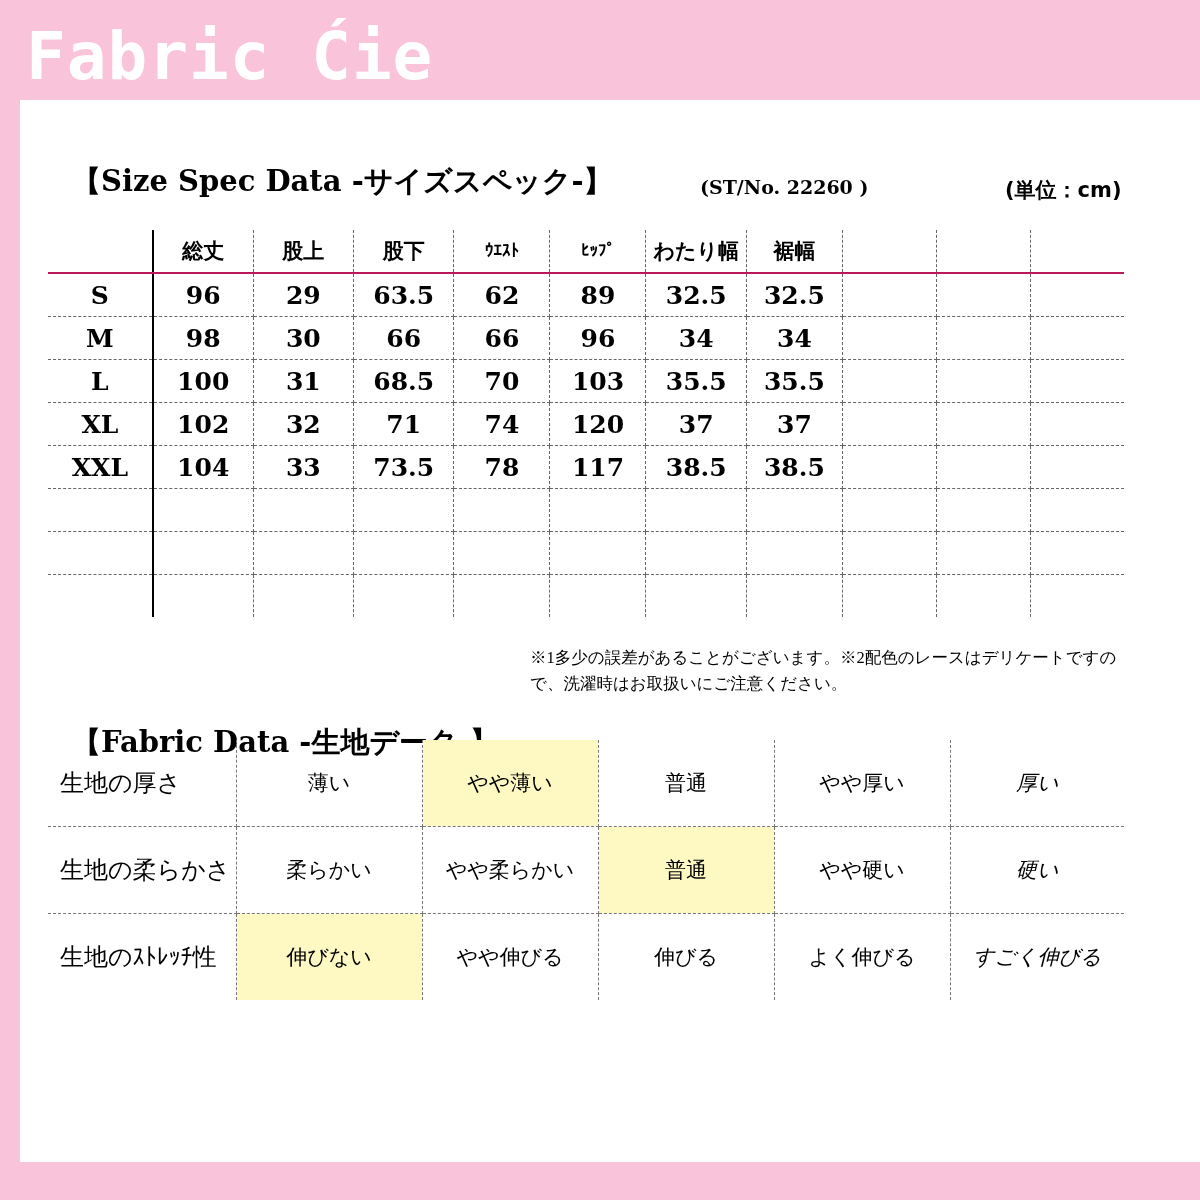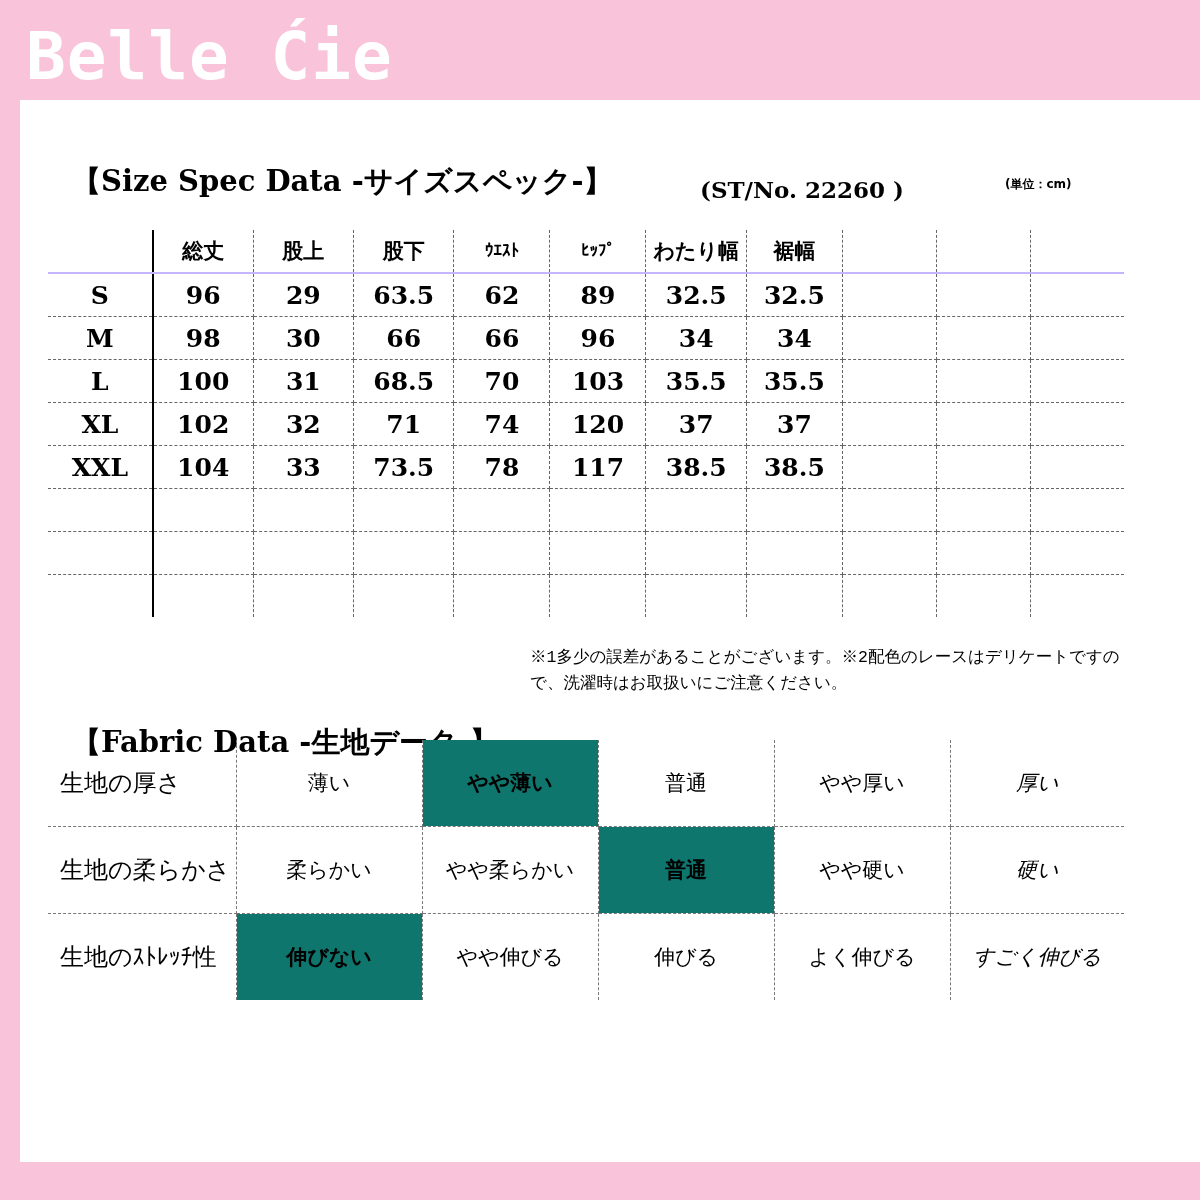--- a/index.html
+++ b/index.html
@@ -55,31 +55,31 @@
   .spec-head .en {
     font-family: "DejaVu Serif", serif;
     font-weight: bold;
   }
   .stno {
     position: absolute;
     left: 680px;
     top: 76px;
     font-family: "DejaVu Serif", serif;
     font-weight: bold;
-    font-size: 23px;
+    font-size: 19px;
     color: #000;
     white-space: nowrap;
   }
   .unit {
     position: absolute;
     left: 985px;
     top: 76px;
     font-family: "DejaVu Sans", sans-serif;
     font-weight: bold;
-    font-size: 12px;
+    font-size: 21px;
     color: #000;
     white-space: nowrap;
   }
 
   
   .size-table {
     position: absolute;
     left: 28px;
     top: 130px;
     width: 1076px;
@@ -92,21 +92,21 @@
     border-bottom: 1px dashed #666;
     text-align: center;
     vertical-align: middle;
     font-family: "DejaVu Serif", serif;
     font-weight: bold;
     font-size: 25px;
     color: #000;
     padding: 0;
   }
   .size-table tr.header td {
-    border-bottom: 2px solid #c4b5fd;
+    border-bottom: 2px solid #be185d;
     font-family: Liberation Mono, monospace;
     font-size: 21px;
   }
   .size-table td.rowlabel {
     border-right: 2px solid #000;
     font-family: "DejaVu Serif", serif;
     font-size: 25px;
   }
   .size-table tr.header td.rowlabel {
     border-right: 2px solid #000;
@@ -123,21 +123,21 @@
   .colhead-sm {
     font-size: 17px !important;
   }
 
   
   .notes {
     position: absolute;
     left: 510px;
     top: 545px;
     width: 610px;
-    font-family: Liberation Mono, monospace;
+    font-family: Liberation Serif, serif;
     font-size: 16.5px;
     line-height: 26px;
     color: #000;
   }
 
   
   .fabric-head {
     position: absolute;
     left: 52px;
     top: 592px;
@@ -187,30 +187,30 @@
     border-bottom: none;
   }
   .cell-inner {
     display: block;
     width: 100%;
     height: 100%;
     line-height: 86px;
     box-sizing: border-box;
   }
   .hl .cell-inner {
-    background: #0f766e;
-    font-weight: bold;
+    background: #fef9c3;
+    font-weight: normal;
   }
 </style>
 </head>
 <body>
 
 <div class="page">
 
-  <div class="brand">Belle Ćie</div>
+  <div class="brand">Fabric Ćie</div>
 
   <div class="sheet">
 
     <div class="spec-head"><span>【</span><span class="en">Size Spec Data</span><span> -サイズスペック-】</span></div>
     <div class="stno">(ST/No.  22260    )</div>
     <div class="unit">(単位：cm)</div>
 
     <table class="size-table">
       <colgroup>
         <col style="width:96px">

